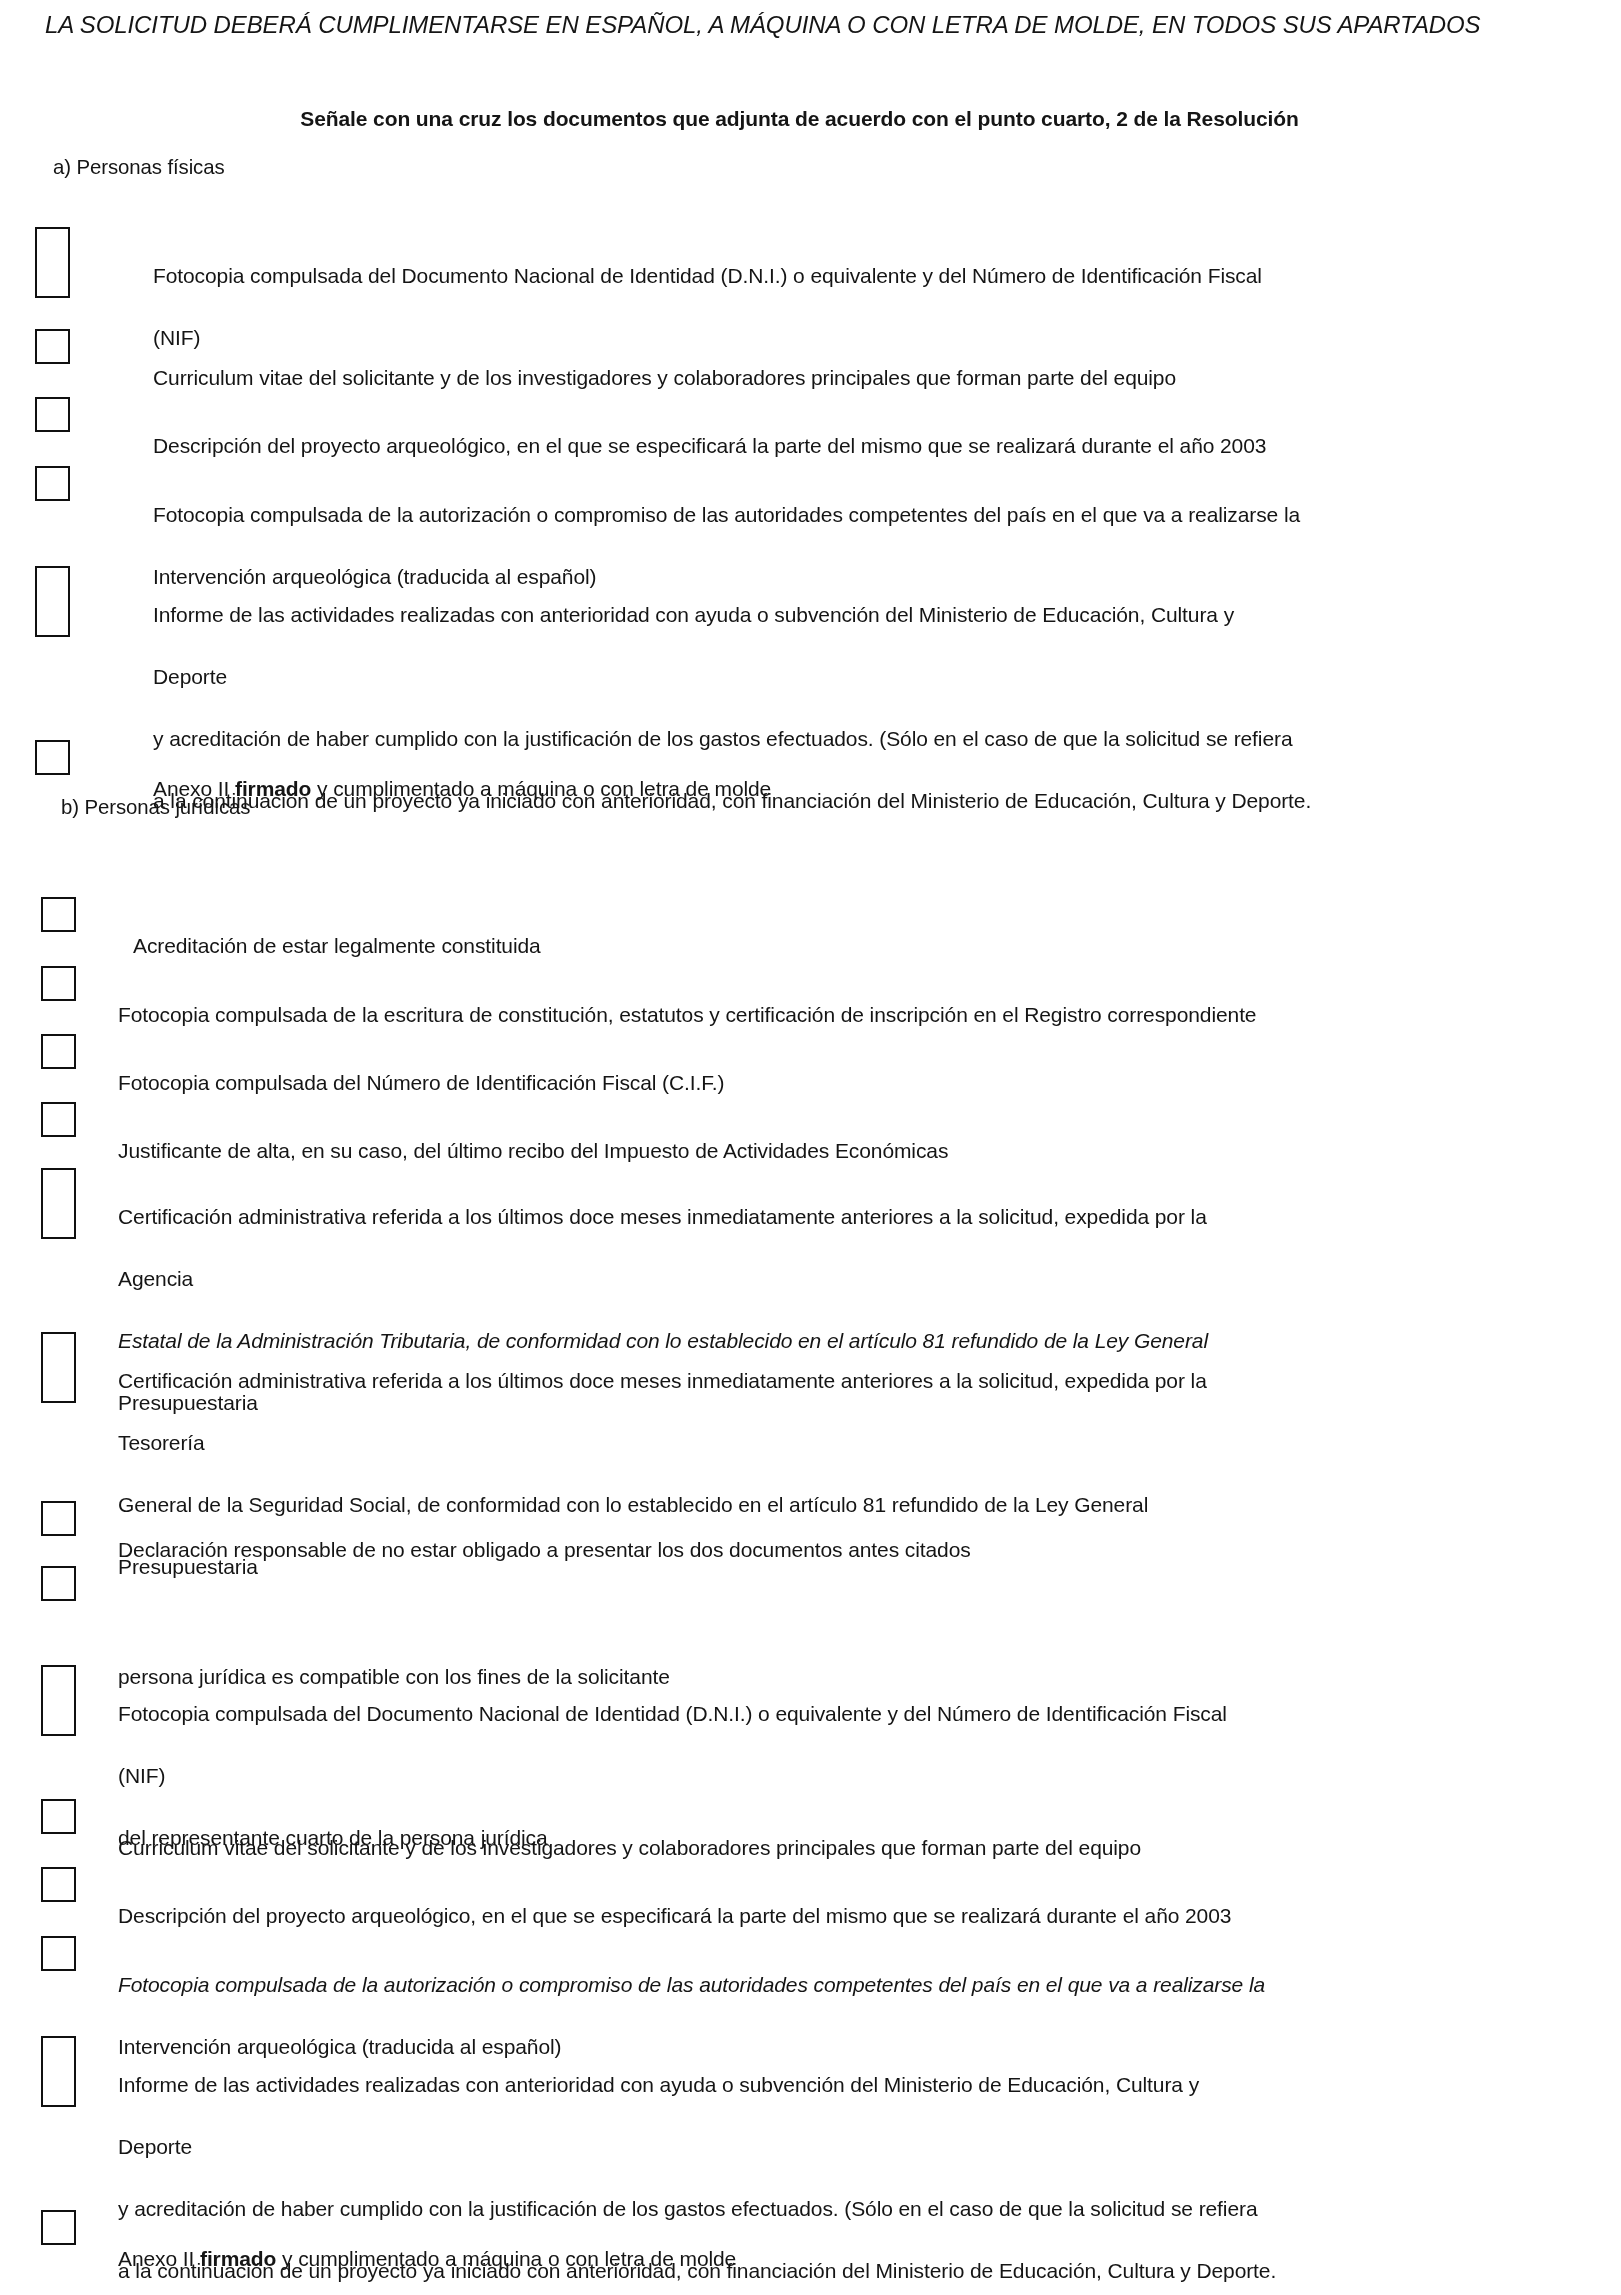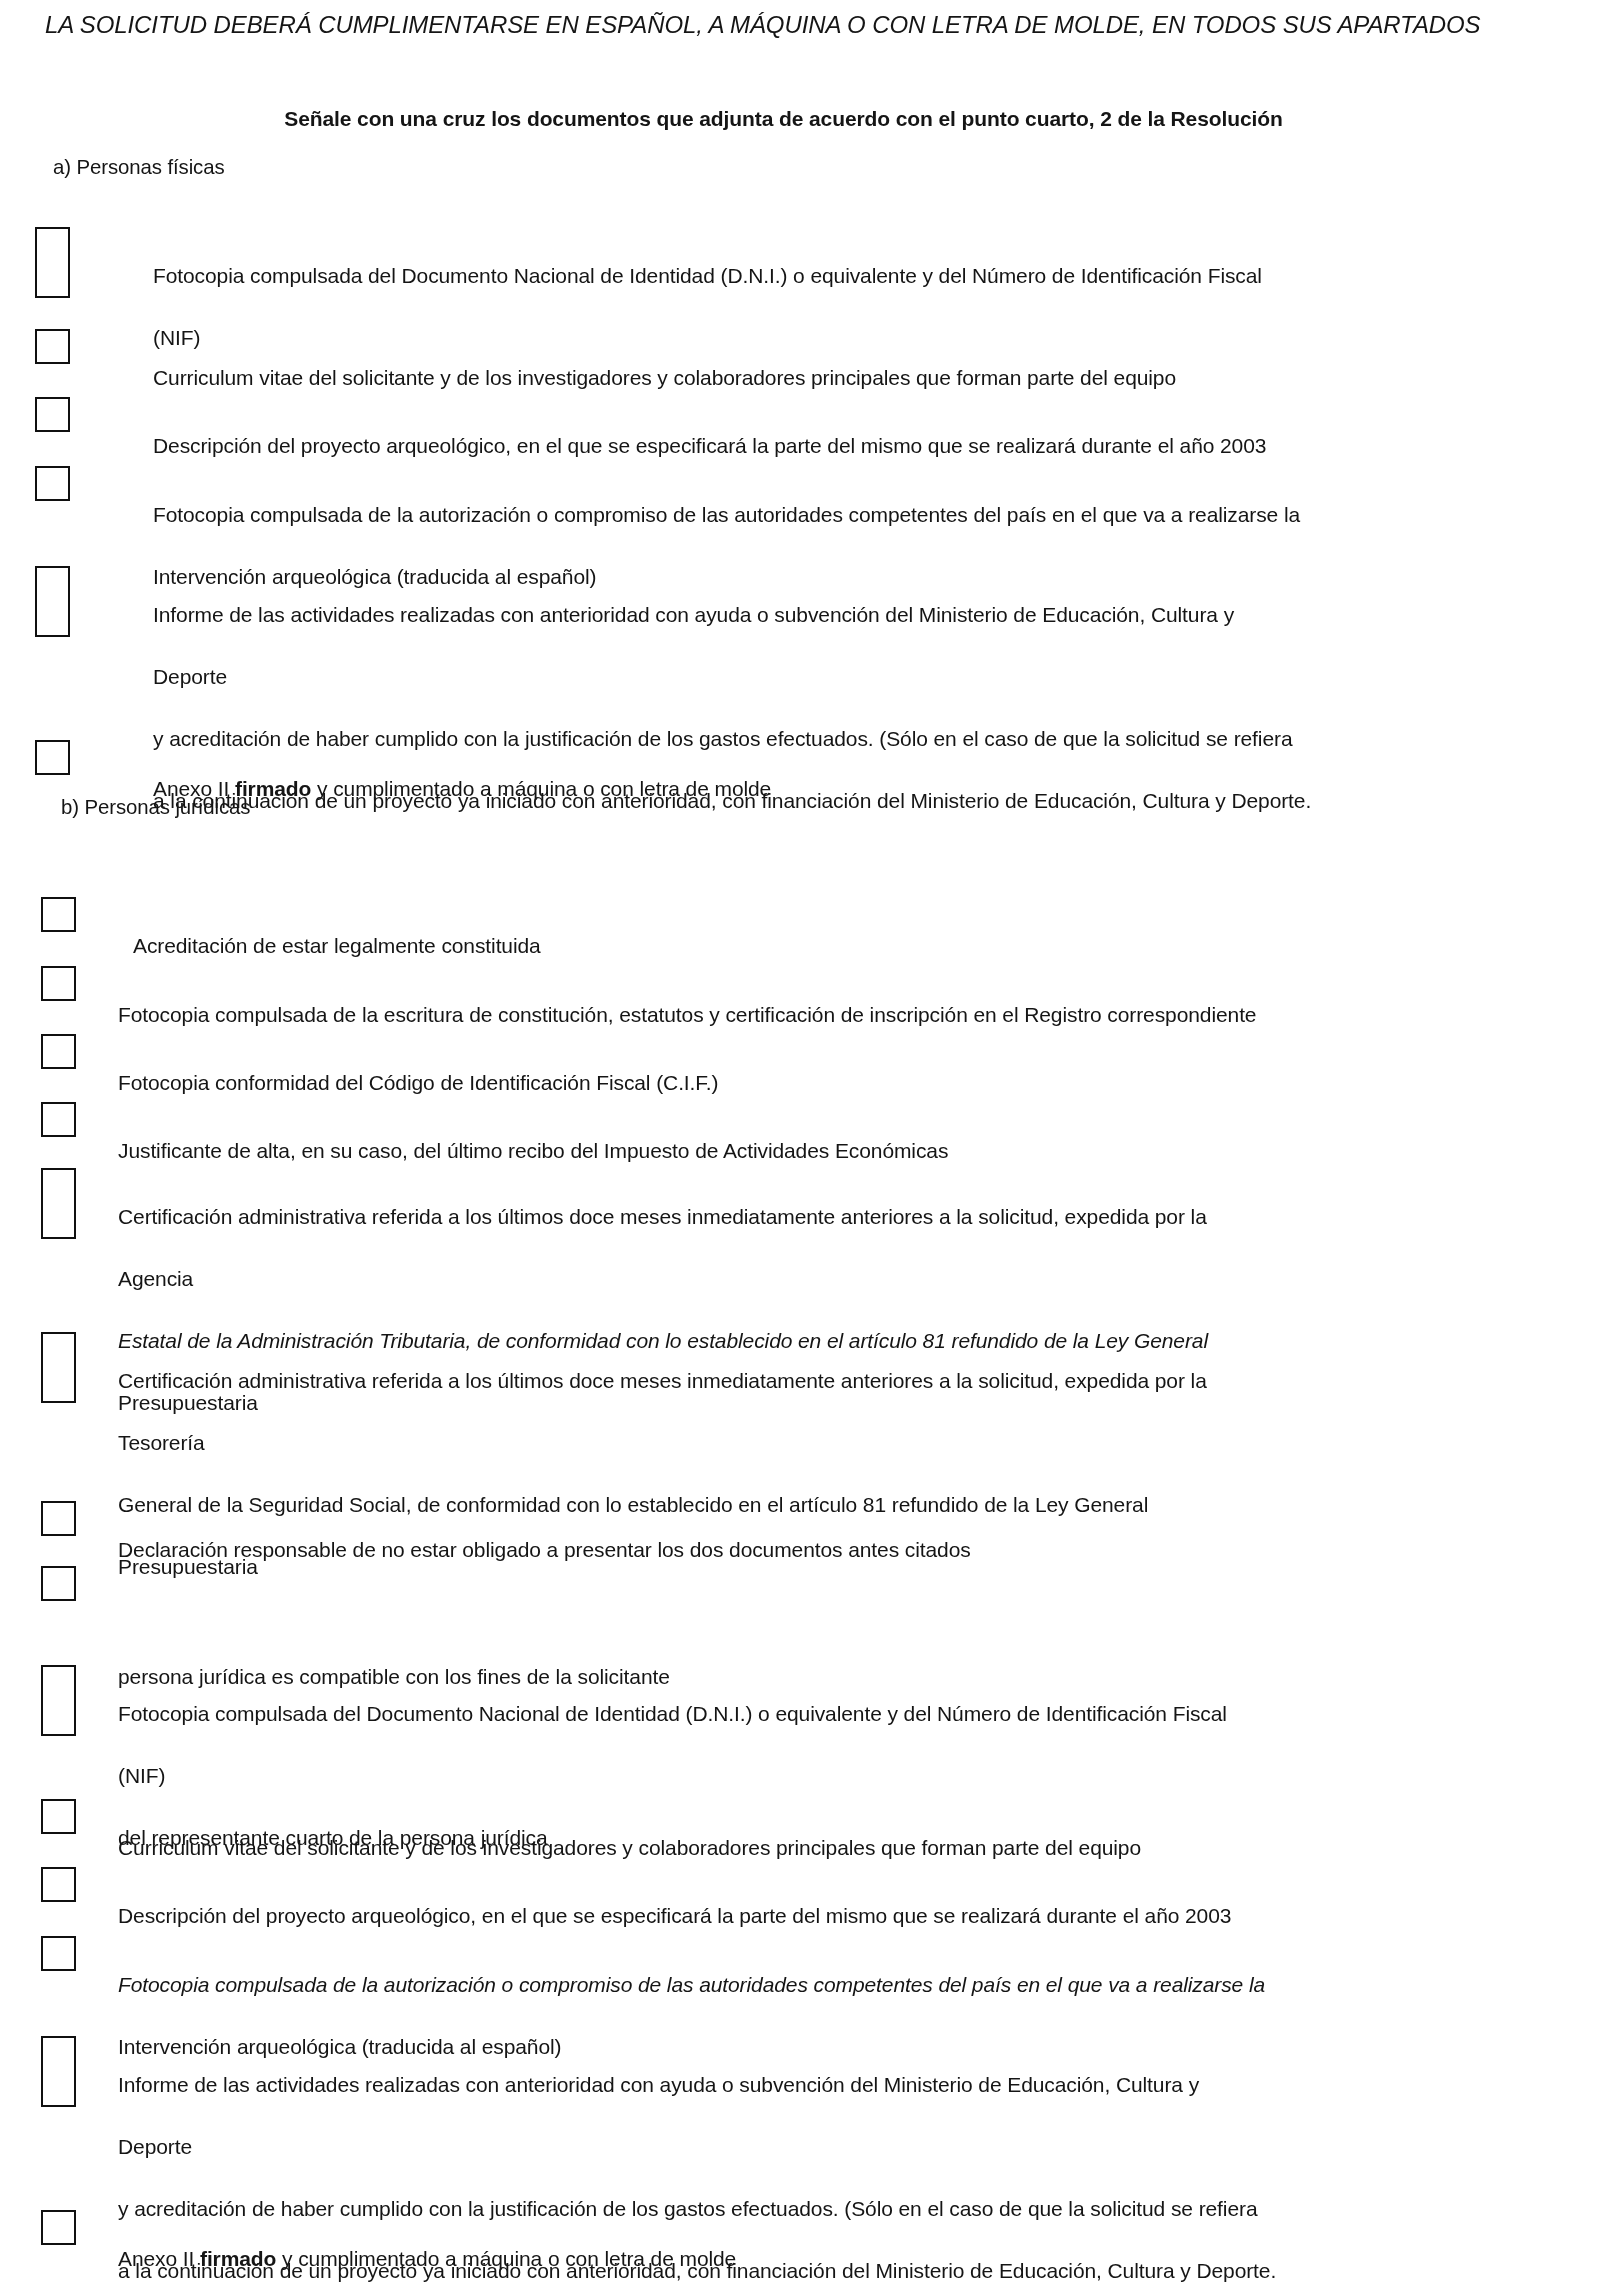--- a/index.html
+++ b/index.html
@@ -33,21 +33,21 @@
     font-size: 24px;
     font-style: italic;
     letter-spacing: -0.1px;
     white-space: nowrap;
     line-height: 1.15;
   }
 
   
   .instruction {
     position: absolute;
-    left: 0;
+    left: 16px;
     top: 107px;
     width: 1567px;
     text-align: center;
     font-size: 21px;
     font-weight: bold;
     letter-spacing: -0.1px;
   }
 
   
   .group-heading {
@@ -155,21 +155,21 @@
   <div class="row" style="left:41px; top:966px;">
     <span class="checkbox"></span>
     <span class="row-text w-full" style="left:77px; top:2.4px;">
       <span>Fotocopia compulsada de la escritura de constitución, estatutos y certificación de inscripción en el Registro correspondiente</span>
     </span>
   </div>
 
   <div class="row" style="left:41px; top:1034px;">
     <span class="checkbox"></span>
     <span class="row-text w-full" style="left:77px; top:2.4px;">
-      <span>Fotocopia conformidad del Código de Identificación Fiscal (C.I.F.)</span>
+      <span>Fotocopia compulsada del Número de Identificación Fiscal (C.I.F.)</span>
     </span>
   </div>
 
   <div class="row" style="left:41px; top:1102px;">
     <span class="checkbox"></span>
     <span class="row-text w-full" style="left:77px; top:2.4px;">
       <span>Justificante de alta, en su caso, del último recibo del Impuesto de Actividades Económicas</span>
     </span>
   </div>
 

